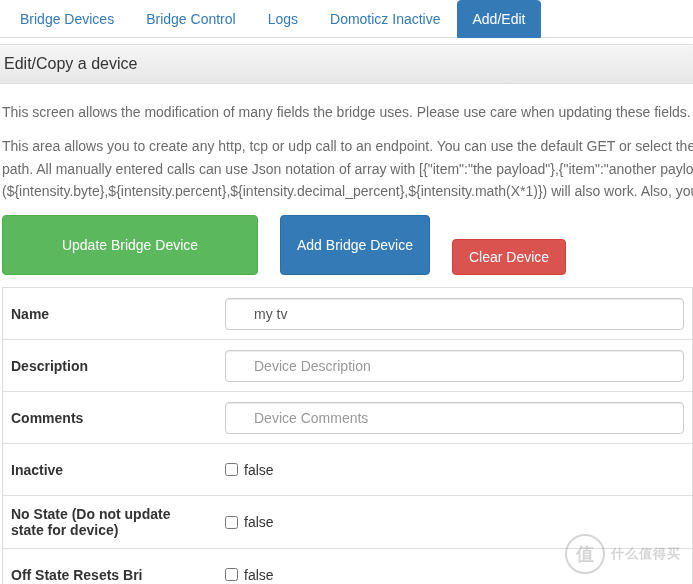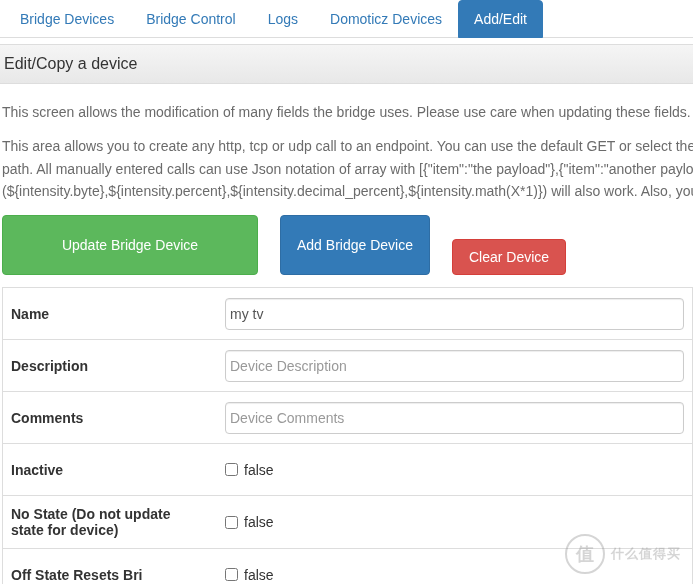--- a/index.html
+++ b/index.html
@@ -90,21 +90,21 @@
       font-weight: bold;
       font-size: 14px;
       color: #333;
     }
     .form-control-cell {
       flex: 1;
       padding: 8px 8px 8px 16px;
     }
     .form-input {
       width: 100%;
-      padding: 7px 4px;
+      padding: 7px 28px;
       font-size: 14px;
       border: 1px solid #ccc;
       border-radius: 4px;
       color: #555;
       box-shadow: inset 0 1px 1px rgba(0,0,0,.075);
     }
     .form-input::placeholder { color: #999; }
     .checkbox-cell {
       display: flex;
       align-items: center;
@@ -148,21 +148,21 @@
   <li>
       <a>Bridge Devices</a>
     </li>
   <li>
       <a>Bridge Control</a>
     </li>
   <li>
       <a>Logs</a>
     </li>
   <li>
-      <a>Domoticz Devices</a>
+      <a>Domoticz Inactive</a>
     </li>
   <li class="active">
       <a>Add/Edit</a>
     </li>
 </ul>
 
 <div class="panel-heading">Edit/Copy a device</div>
 
 <div class="content">
   <p class="desc">This screen allows the modification of many fields the bridge uses. Please use care when updating these fields.</p>

